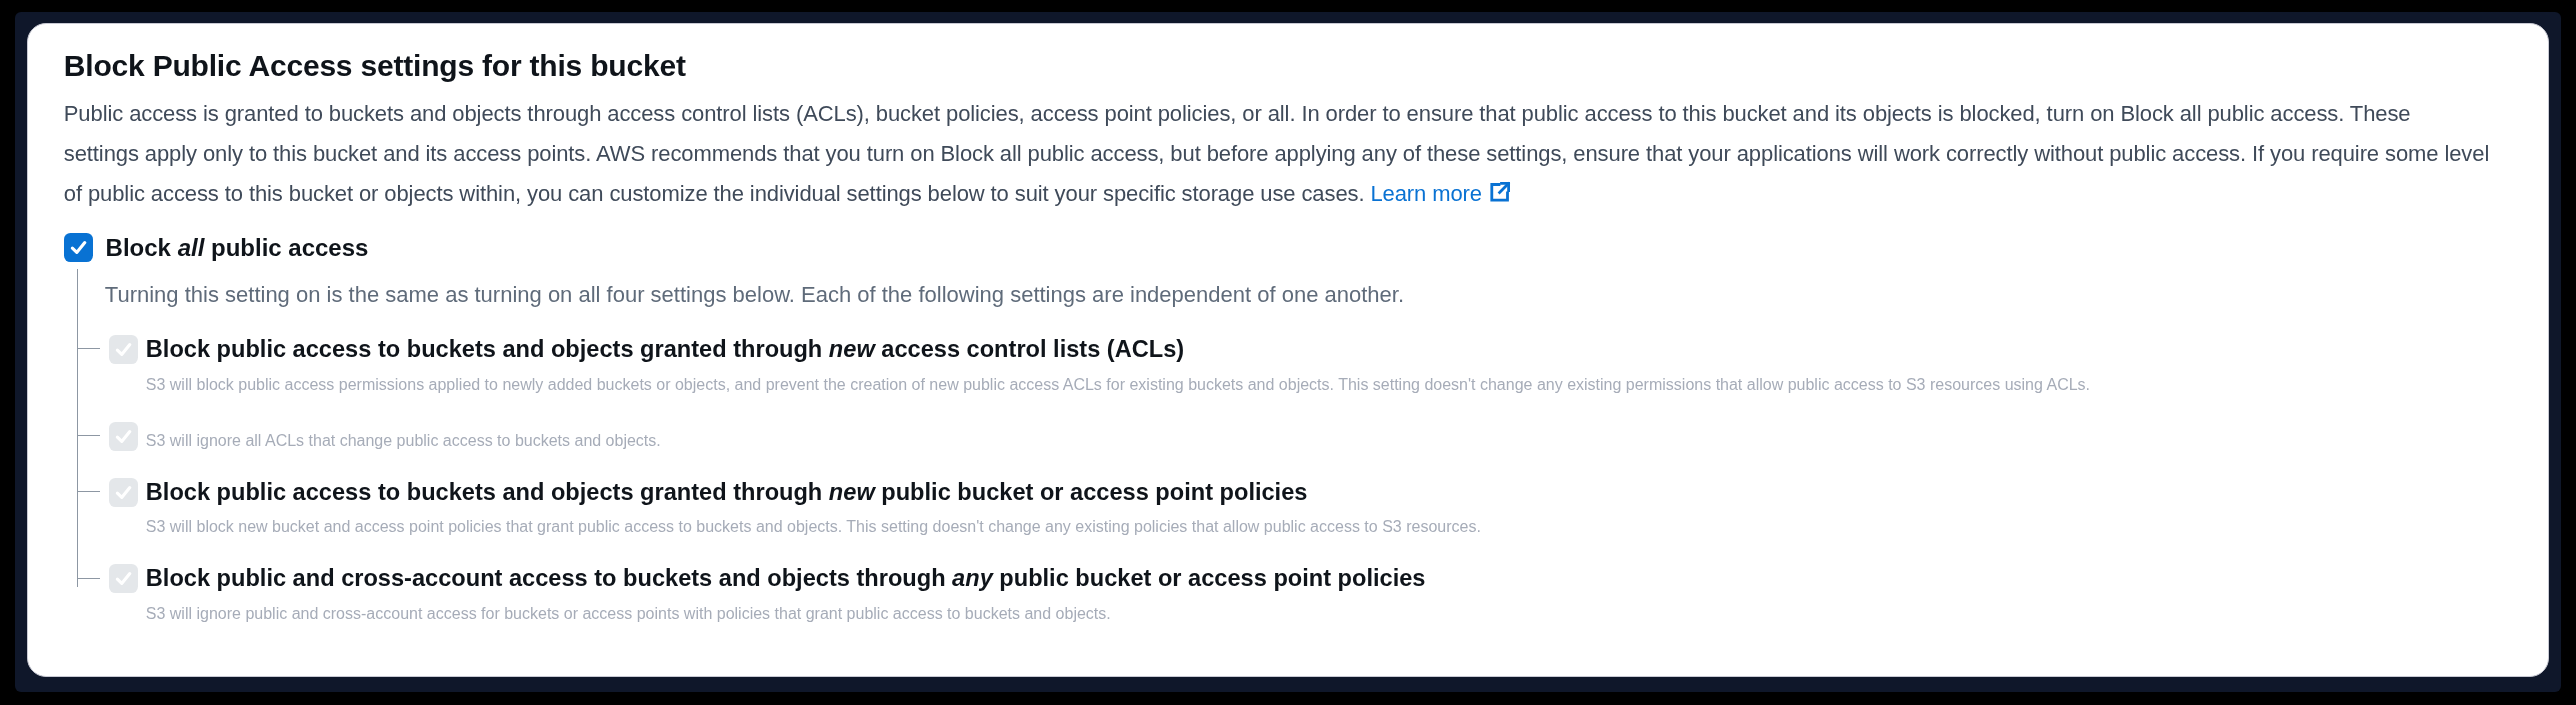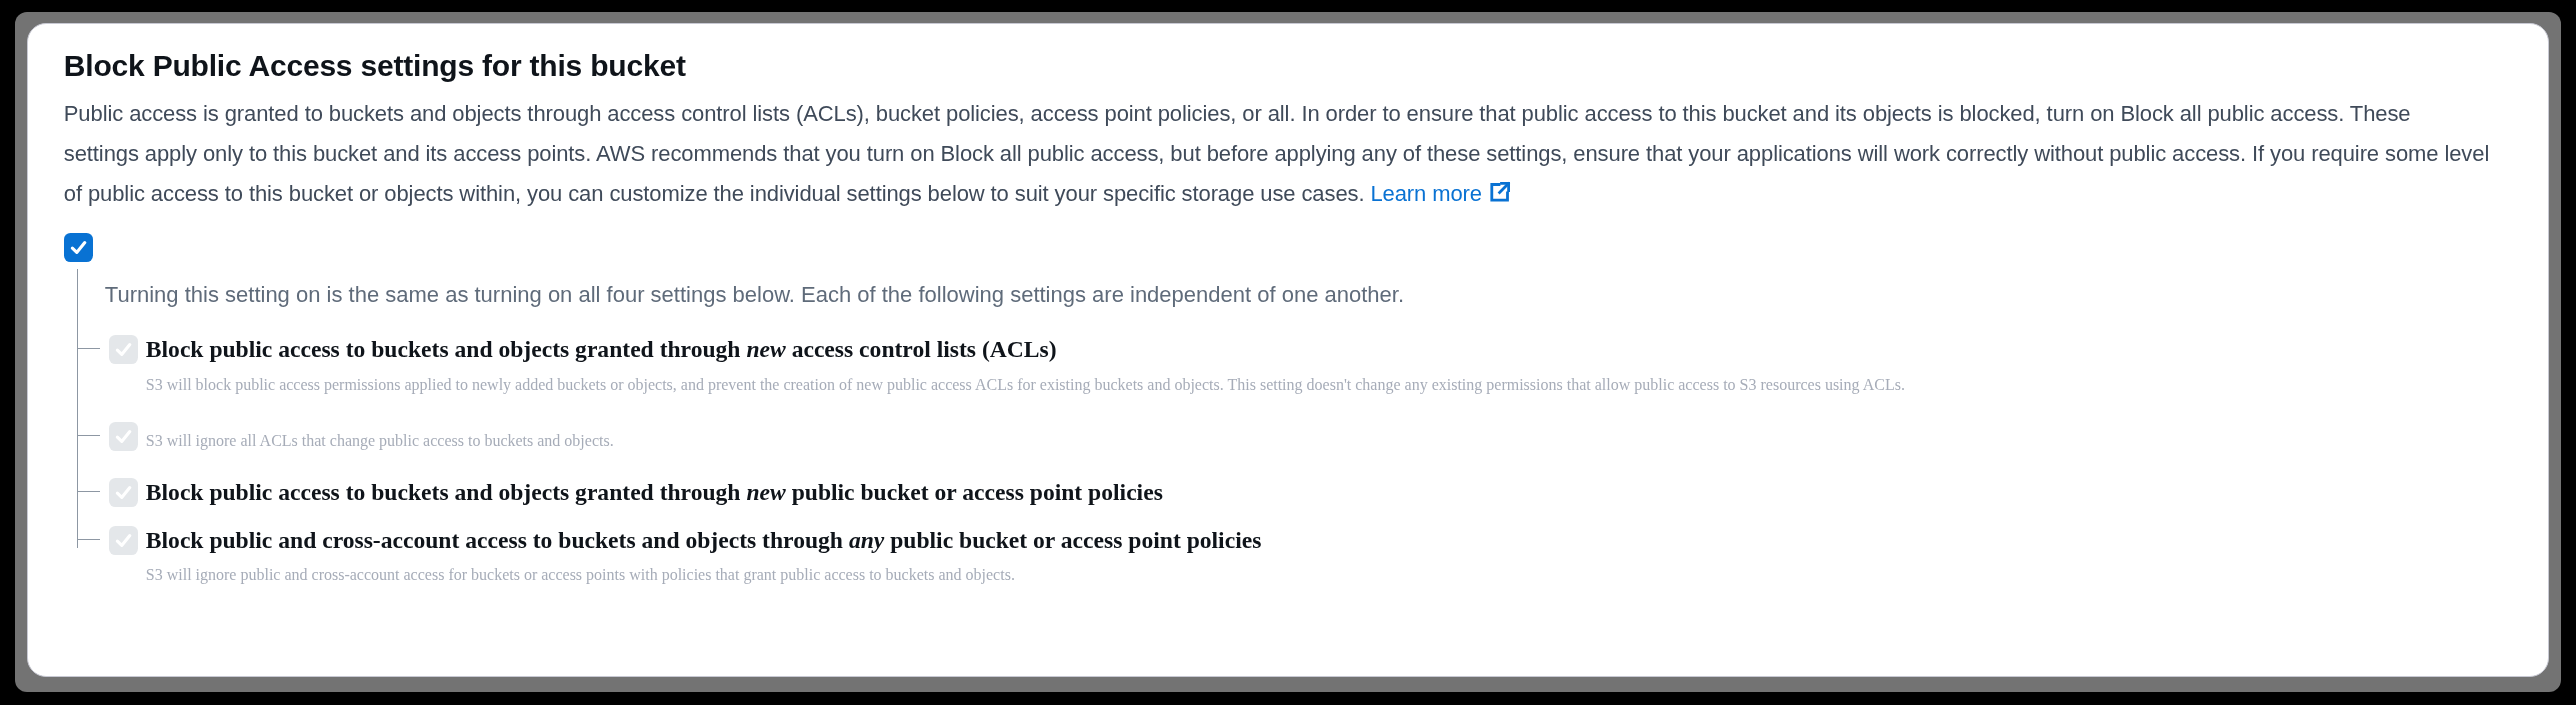--- a/index.html
+++ b/index.html
@@ -1,39 +1,39 @@
 <!DOCTYPE html>
 <html style="font-size:10.2px"><head>
 <meta charset="utf-8">
 <style>
   html,body{margin:0;padding:0;background:#000;}
   .stage{position:relative;width:2576px;height:705px;background:#000;overflow:hidden;
          font-family:"Liberation Sans","DejaVu Sans",sans-serif;}
-  .card{position:absolute;left:15.3px;top:11.5px;right:15.3px;bottom:12.8px;background:#737373;border-radius:12px;}
+  .card{position:absolute;left:15.3px;top:11.5px;right:15.3px;bottom:12.8px;background:#0f172a;border-radius:6px;}
   .panel{position:absolute;left:11.5px;top:11.5px;right:11.5px;bottom:15.3px;background:#ffffff;
          border:1.3px solid #c8c9d3;border-radius:19px;padding:23px 57px 25.5px 36px;box-sizing:border-box;}
   .panel-title{margin:0;font-size:30px;line-height:37px;font-weight:700;color:#0f141a;letter-spacing:-0.2px;}
   .intro{margin-top:10.2px;max-width:2436px;font-size:22px;line-height:40px;color:#3f4a59;letter-spacing:-0.1px;}
   .learn-more{color:#0972d3;font-weight:400;text-underline-offset:4.5px;cursor:pointer;white-space:nowrap;}
   .ext-icon{display:inline-block;width:24px;height:24px;vertical-align:-2.6px;margin-left:6.4px;}
 
   .group{position:relative;margin-top:19px;}
   .v-line{position:absolute;left:13.4px;top:36px;bottom:45px;width:0;border-left:1.3px solid #8d97a3;}
 
   .main-row{display:flex;align-items:flex-start;gap:12.8px;position:relative;z-index:2;}
   .checkbox{width:29px;height:29px;border-radius:6.4px;box-sizing:border-box;flex:0 0 auto;
             display:flex;align-items:center;justify-content:center;}
   .checkbox svg{width:21px;height:21px;display:block;}
   .cb-on{background:#0972d3;cursor:pointer;}
   .cb-disabled{background:#e4e7ea;}
   .main-label{font-size:24px;line-height:29px;font-weight:700;color:#0f141a;}
   .help{margin-left:41px;margin-top:19px;font-size:22px;line-height:28px;color:#5f6b7a;max-width:2295px;}
 
   .subs{margin-top:25.5px;}
-  .sub{position:relative;margin-left:45px;padding-left:37px;margin-bottom:19px;font-family:Liberation Serif, serif;}
+  .sub{position:relative;margin-left:45px;padding-left:37px;margin-bottom:19px;}
   .sub:last-child{margin-bottom:0;}
   .sub::before{content:"";position:absolute;left:-32px;top:13.4px;width:23px;height:0;border-top:1.3px solid #8d97a3;}
   .sub .checkbox{position:absolute;left:0;top:0;}
   .sub-title{font-size:23.6px;line-height:29px;font-weight:700;color:#0f141a;}
   .sub-desc{margin-top:1.9px;font-size:16px;line-height:37px;color:#a6acb8;max-width:2340px;}
   .it{font-style:italic;}
 </style>
 </head>
 <body>
 
@@ -56,20 +56,23 @@
 
       <div class="group">
         <div class="v-line"></div>
 
         <div class="main-row">
           <div class="checkbox cb-on" role="checkbox" aria-checked="true">
             <svg viewBox="0 0 24 24" fill="none" stroke="#ffffff" stroke-width="3.6" stroke-linecap="round" stroke-linejoin="round">
               <path d="M5 12.8 L10 17.6 L19.2 6.4"></path>
             </svg>
           </div>
+          <div class="main-label">
+            <span>Block </span><span class="it">all</span><span> public access</span>
+          </div>
         </div>
         <div class="help">Turning this setting on is the same as turning on all four settings below. Each of the following settings are independent of one another.</div>
 
         <div class="subs">
 
           <div class="sub">
             <div class="checkbox cb-disabled" role="checkbox" aria-checked="true" aria-disabled="true">
               <svg viewBox="0 0 24 24" fill="none" stroke="#ffffff" stroke-width="3.6" stroke-linecap="round" stroke-linejoin="round">
                 <path d="M5 12.8 L10 17.6 L19.2 6.4"></path>
               </svg>
@@ -91,20 +94,21 @@
 
           <div class="sub">
             <div class="checkbox cb-disabled" role="checkbox" aria-checked="true" aria-disabled="true">
               <svg viewBox="0 0 24 24" fill="none" stroke="#ffffff" stroke-width="3.6" stroke-linecap="round" stroke-linejoin="round">
                 <path d="M5 12.8 L10 17.6 L19.2 6.4"></path>
               </svg>
             </div>
             <div class="sub-title">
               <span>Block public access to buckets and objects granted through </span><span class="it">new</span><span> public bucket or access point policies</span>
             </div>
+            <div class="sub-desc">S3 will block new bucket and access point policies that grant public access to buckets and objects. This setting doesn't change any existing policies that allow public access to S3 resources.</div>
           </div>
 
           <div class="sub">
             <div class="checkbox cb-disabled" role="checkbox" aria-checked="true" aria-disabled="true">
               <svg viewBox="0 0 24 24" fill="none" stroke="#ffffff" stroke-width="3.6" stroke-linecap="round" stroke-linejoin="round">
                 <path d="M5 12.8 L10 17.6 L19.2 6.4"></path>
               </svg>
             </div>
             <div class="sub-title">
               <span>Block public and cross-account access to buckets and objects through </span><span class="it">any</span><span> public bucket or access point policies</span>

